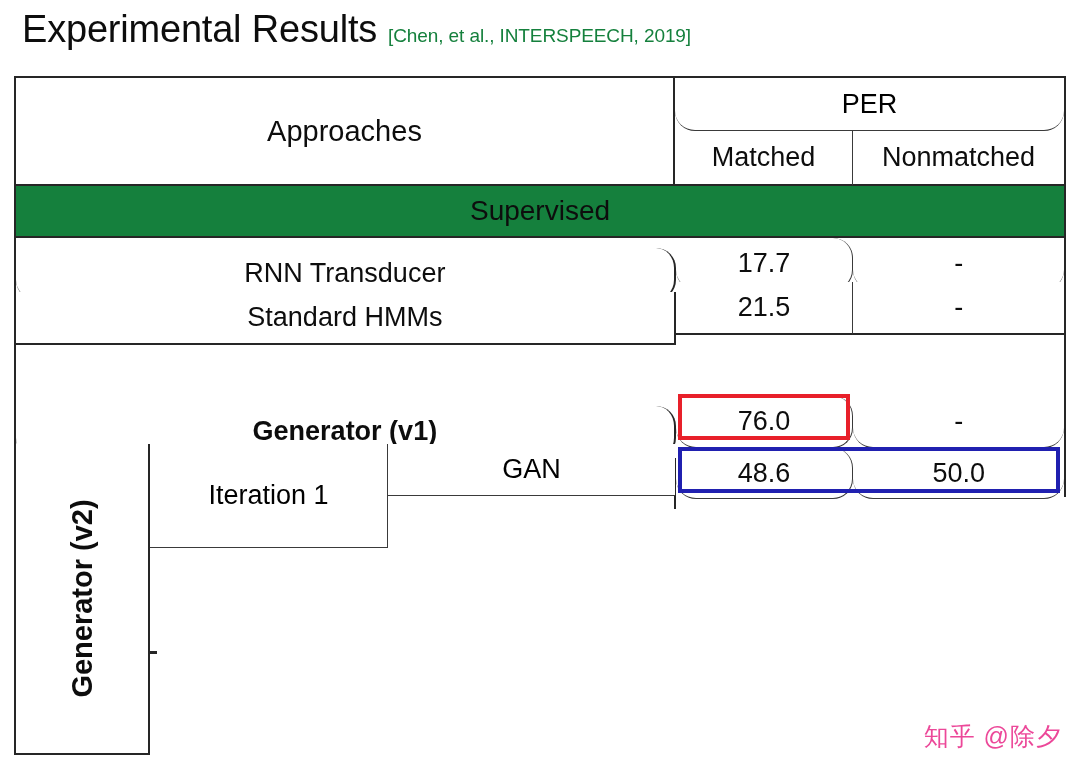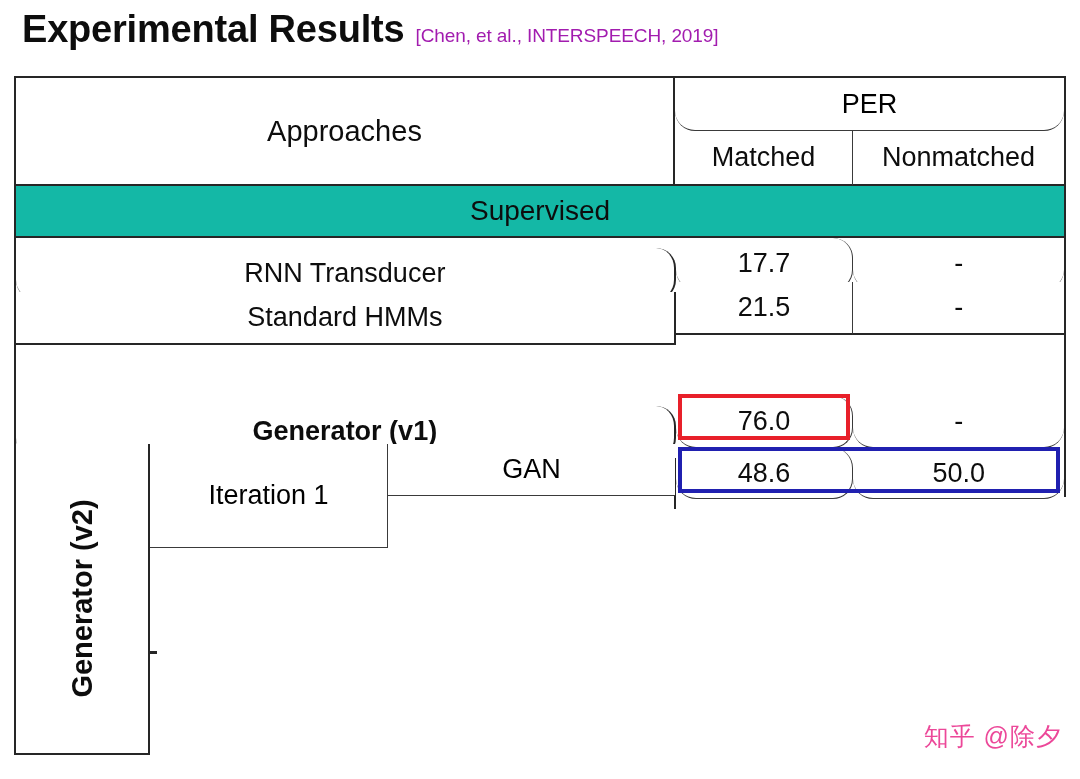--- a/index.html
+++ b/index.html
@@ -20,28 +20,28 @@
   #title-bar {
     position: absolute;
     left: 22px;
     top: 8px;
     display: flex;
     align-items: baseline;
     white-space: nowrap;
   }
   #title-main {
     font-size: 38px;
-    font-weight: 700;
+    font-weight: 400;
     color: #0d0d0d;
     letter-spacing: -0.2px;
   }
   #title-cite {
     font-size: 19px;
     font-weight: 400;
-    color: #a21caf;
+    color: #15803d;
     margin-left: 11px;
     letter-spacing: -0.1px;
   }
 
   
   #results-table {
     position: absolute;
     left: 14px;
     top: 76px;
     width: 1052px;
@@ -63,21 +63,21 @@
   .cell {
     box-sizing: border-box;
     display: flex;
     align-items: center;
     justify-content: center;
     font-size: 27px;
     color: #0d0d0d;
     position: relative;
     background: #ffffff;
   }
-  .cell.grey { background: #14b8a6; }
+  .cell.grey { background: #15803d; }
   .cell.bold { font-weight: bold; }
 
   .bdr-b  { border-bottom: 2.5px solid #262626; }
   .bdr-bt { border-bottom: 1.6px solid #3a3a3a; border-radius: 20px; }
   .bdr-r  { border-right: 2.5px solid #262626; }
   .bdr-rt { border-right: 1.6px solid #3a3a3a; }
 
   
   #row-header { top: 0; height: 110px; }
   #cell-approaches {

